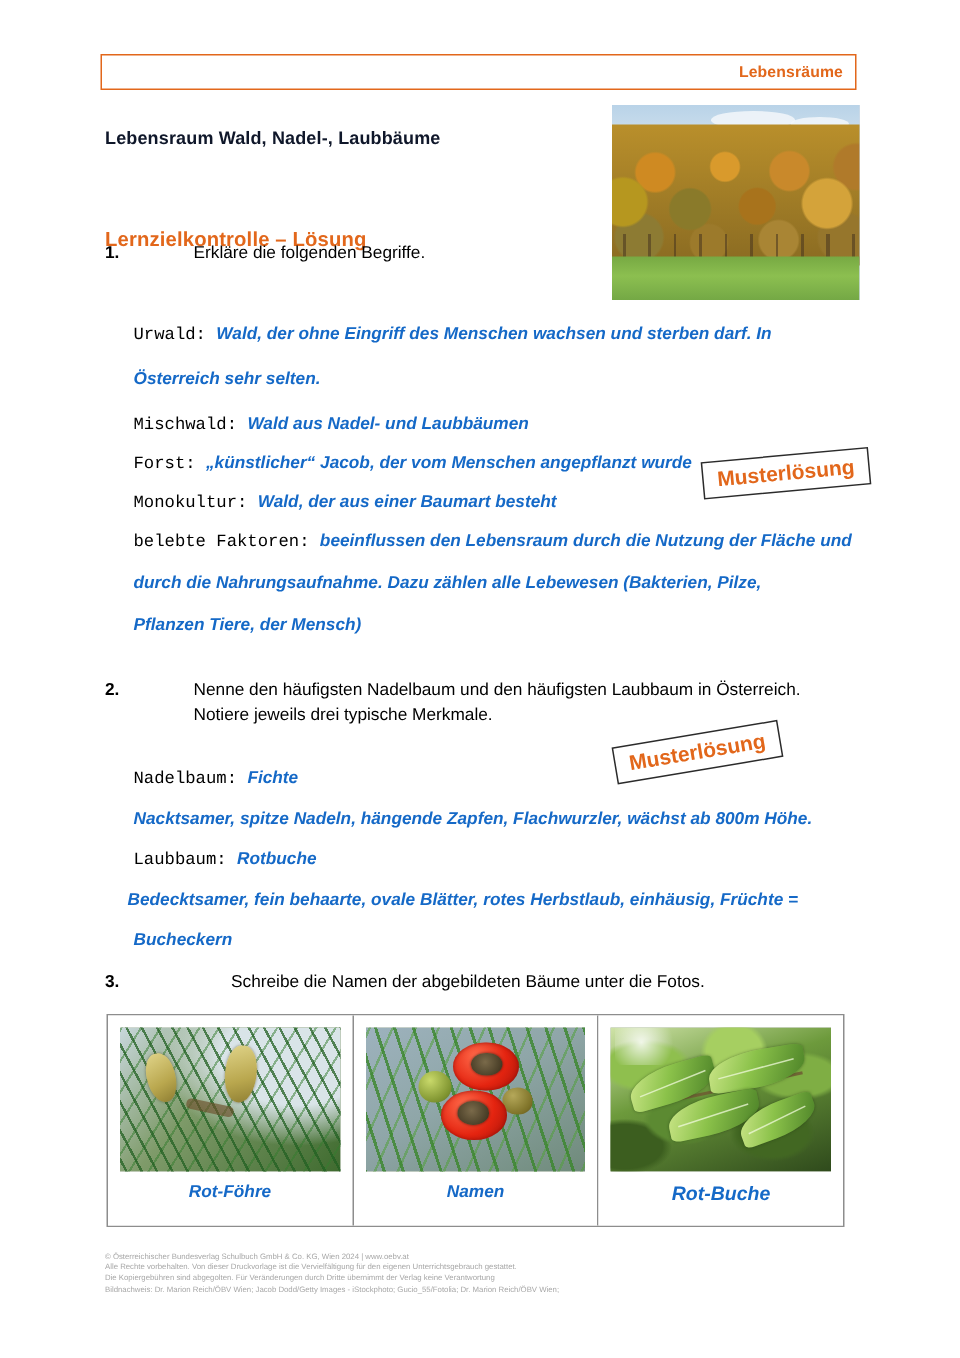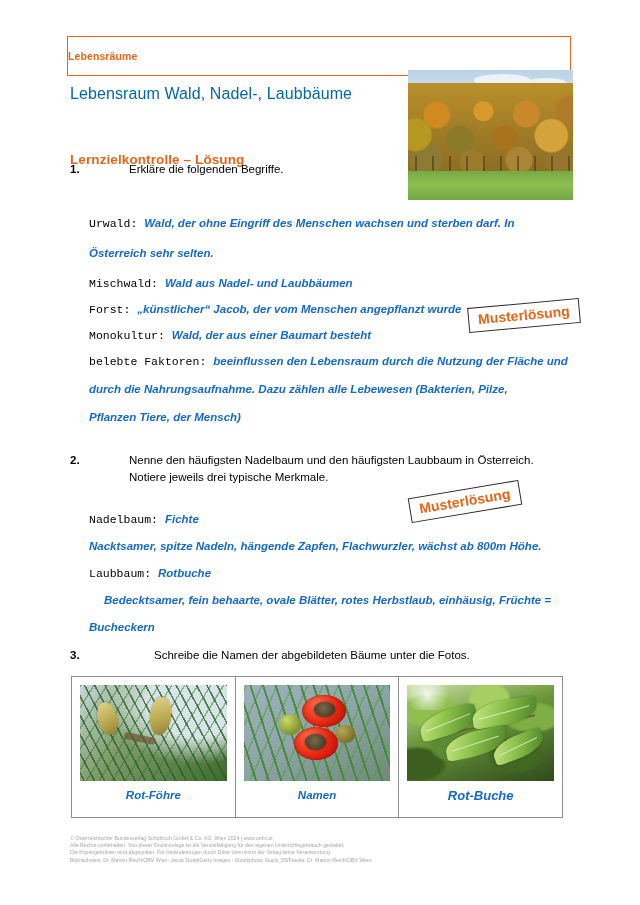--- a/index.html
+++ b/index.html
@@ -22,42 +22,43 @@
     height: 905px;
     background: #ffffff;
   }
 
   
   .header-bar {
     position: absolute;
     left: 67px;
     top: 36px;
     width: 504px;
-    height: 40px;
+    height: 24px;
     border: 1.6px solid #E2671B;
     box-sizing: border-box;
     display: flex;
     align-items: center;
+    justify-content: flex-end;
   }
   .header-bar-label {
     font-size: 10.5px;
     font-weight: bold;
     color: #E2671B;
     padding-right: 8px;
     letter-spacing: 0.1px;
   }
 
   
   .title-main {
     position: absolute;
     left: 70px;
     top: 85px;
-    font-size: 16px;
-    font-weight: normal;
-    color: #0369a1;
+    font-size: 12px;
+    font-weight: bold;
+    color: #0f172a;
     letter-spacing: 0.1px;
   }
   .title-sub {
     position: absolute;
     left: 70px;
     top: 112px;
     font-size: 13.5px;
     font-weight: bold;
     color: #E2671B;
     letter-spacing: 0.1px;
@@ -406,21 +407,21 @@
   <div class="ans-line" style="left:89px; top:513px;text-align:center;">
     <span class="lbl">Nadelbaum: </span>
     <span class="sol">Fichte</span>
   </div>
   <div class="sol-only" style="left:89px; top:540px;">Nacktsamer, spitze Nadeln, hängende Zapfen, Flachwurzler, wächst ab 800m Höhe.</div>
 
   <div class="ans-line" style="left:89px; top:567px;">
     <span class="lbl">Laubbaum: </span>
     <span class="sol">Rotbuche</span>
   </div>
-  <div class="sol-only" style="left:104px; top:594px;">Bedecktsamer, fein behaarte, ovale Blätter, rotes Herbstlaub, einhäusig, Früchte =</div>
+  <div class="sol-only" style="left:85px; top:594px;">Bedecktsamer, fein behaarte, ovale Blätter, rotes Herbstlaub, einhäusig, Früchte =</div>
   <div class="sol-only" style="left:89px; top:621px;">Bucheckern</div>
 
   <div class="stamp" id="stamp-2">Musterlösung</div>
 
   <div class="qnum" style="left:70px; top:649px;">3.</div>
   <div class="qtext" style="left:89px; top:649px;margin-left:25px;">Schreibe die Namen der abgebildeten Bäume unter die Fotos.</div>
 
   <div class="photo-table">
 
     <div class="photo-cell">

